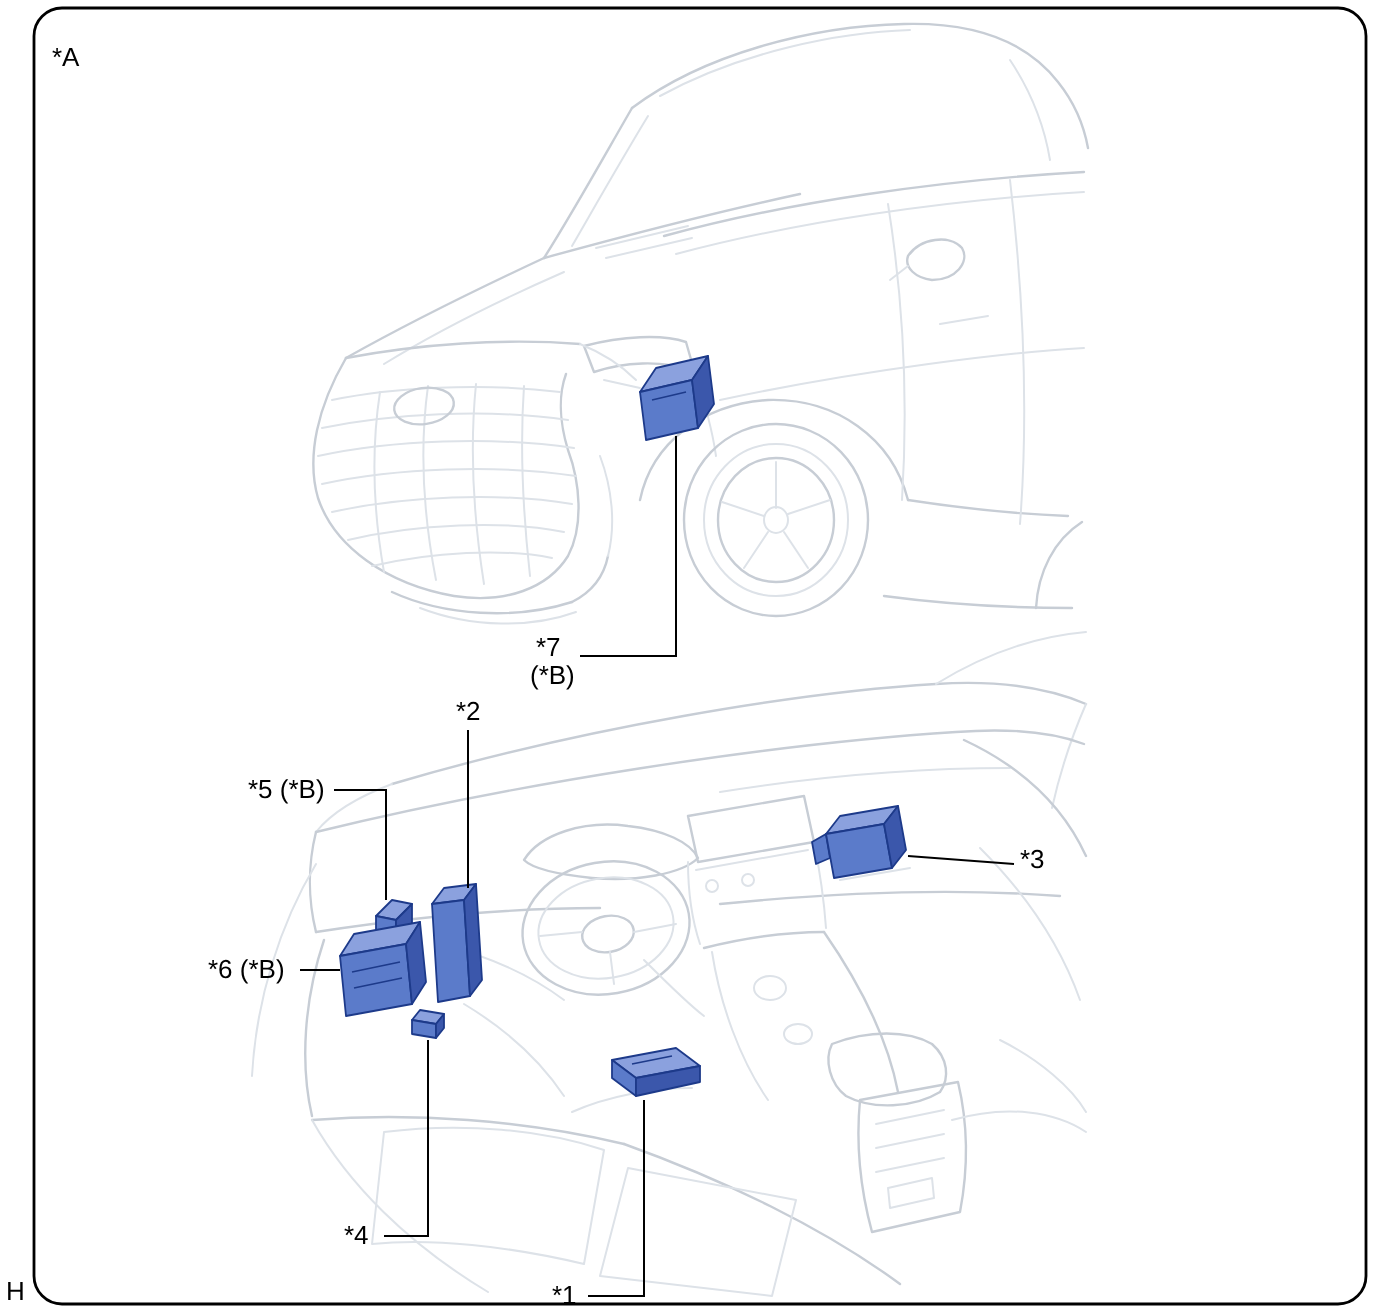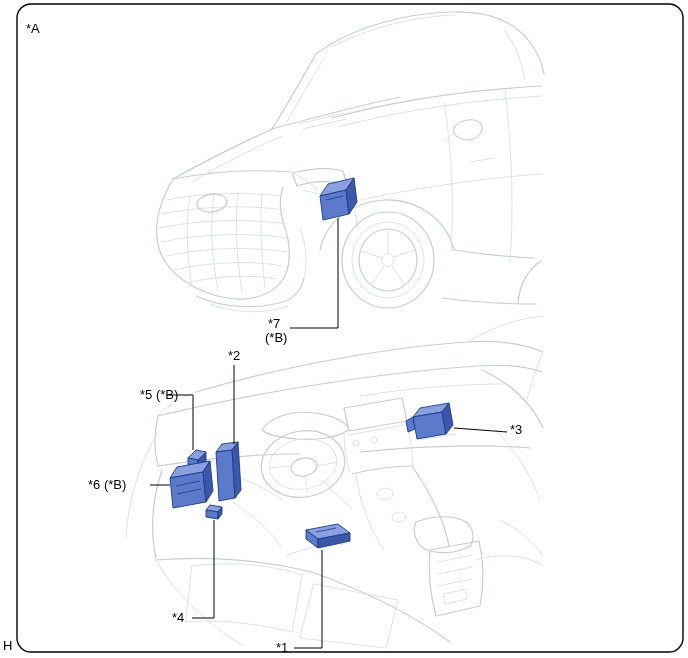--- a/index.html
+++ b/index.html
@@ -217,19 +217,19 @@
     <polyline class="callout" points="150,485 170,485"></polyline>
     <polyline class="callout" points="507,432 454,428"></polyline>
     <polyline class="callout" points="192,618 214,618 214,520"></polyline>
     <polyline class="callout" points="294,648 322,648 322,550"></polyline>
   </svg>
 
   <div class="lbl" style="left:26px;top:22px">*A</div>
   <div class="lbl" style="left:268px;top:317px">*7</div>
   <div class="lbl" style="left:265px;top:331px">(*B)</div>
   <div class="lbl" style="left:228px;top:349px">*2</div>
-  <div class="lbl" style="left:140px;top:388px">*5 (*B)</div>
-  <div class="lbl" style="left:88px;top:478px">*6 (*B)</div>
+  <div class="lbl" style="left:124px;top:388px">*5 (*B)</div>
+  <div class="lbl" style="left:104px;top:478px">*6 (*B)</div>
   <div class="lbl" style="left:510px;top:423px">*3</div>
   <div class="lbl" style="left:172px;top:611px">*4</div>
   <div class="lbl" style="left:276px;top:641px">*1</div>
   <div class="lbl" style="left:3px;top:639px">H</div>
 </div>
 
 </body></html>

